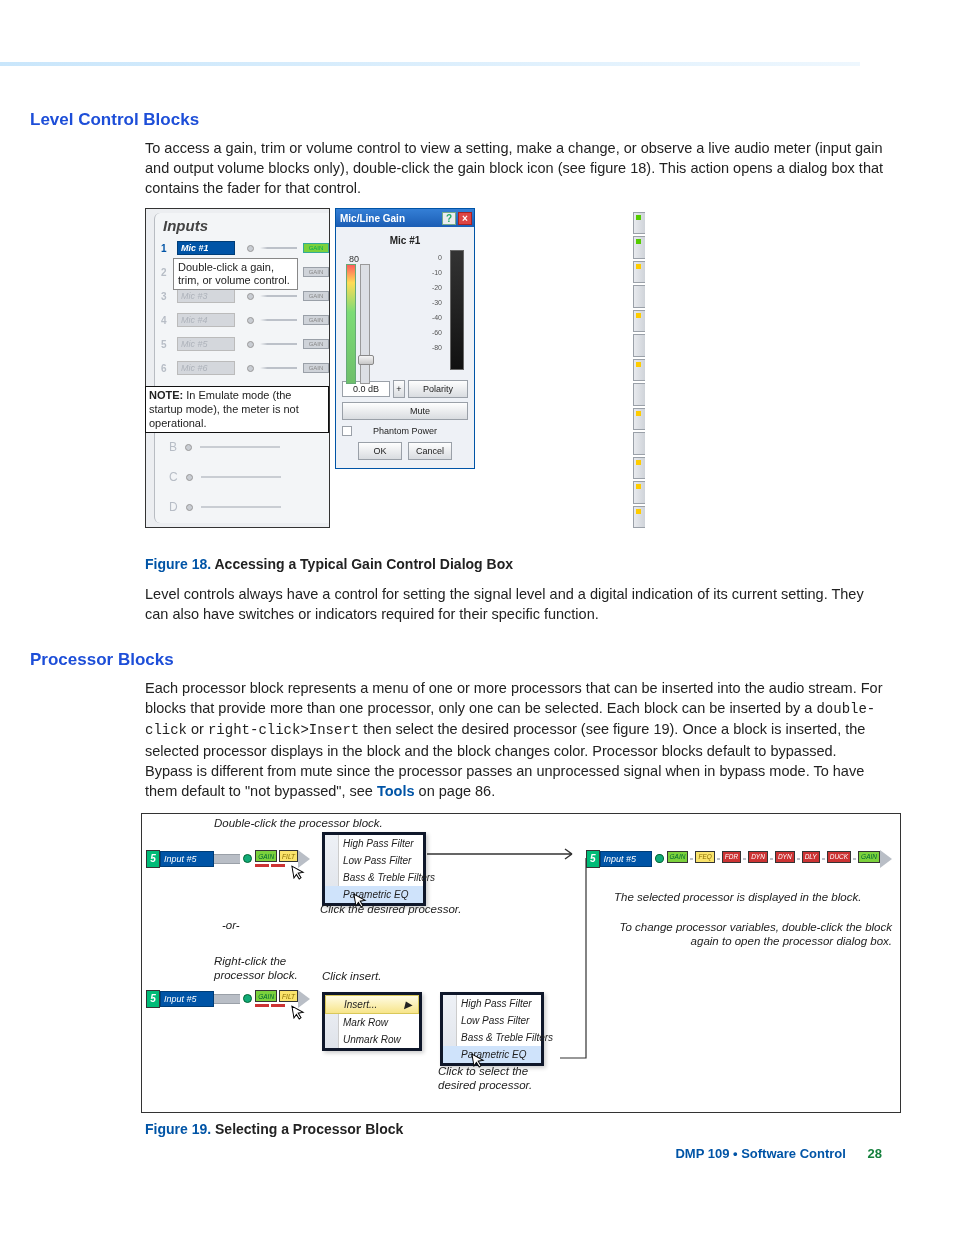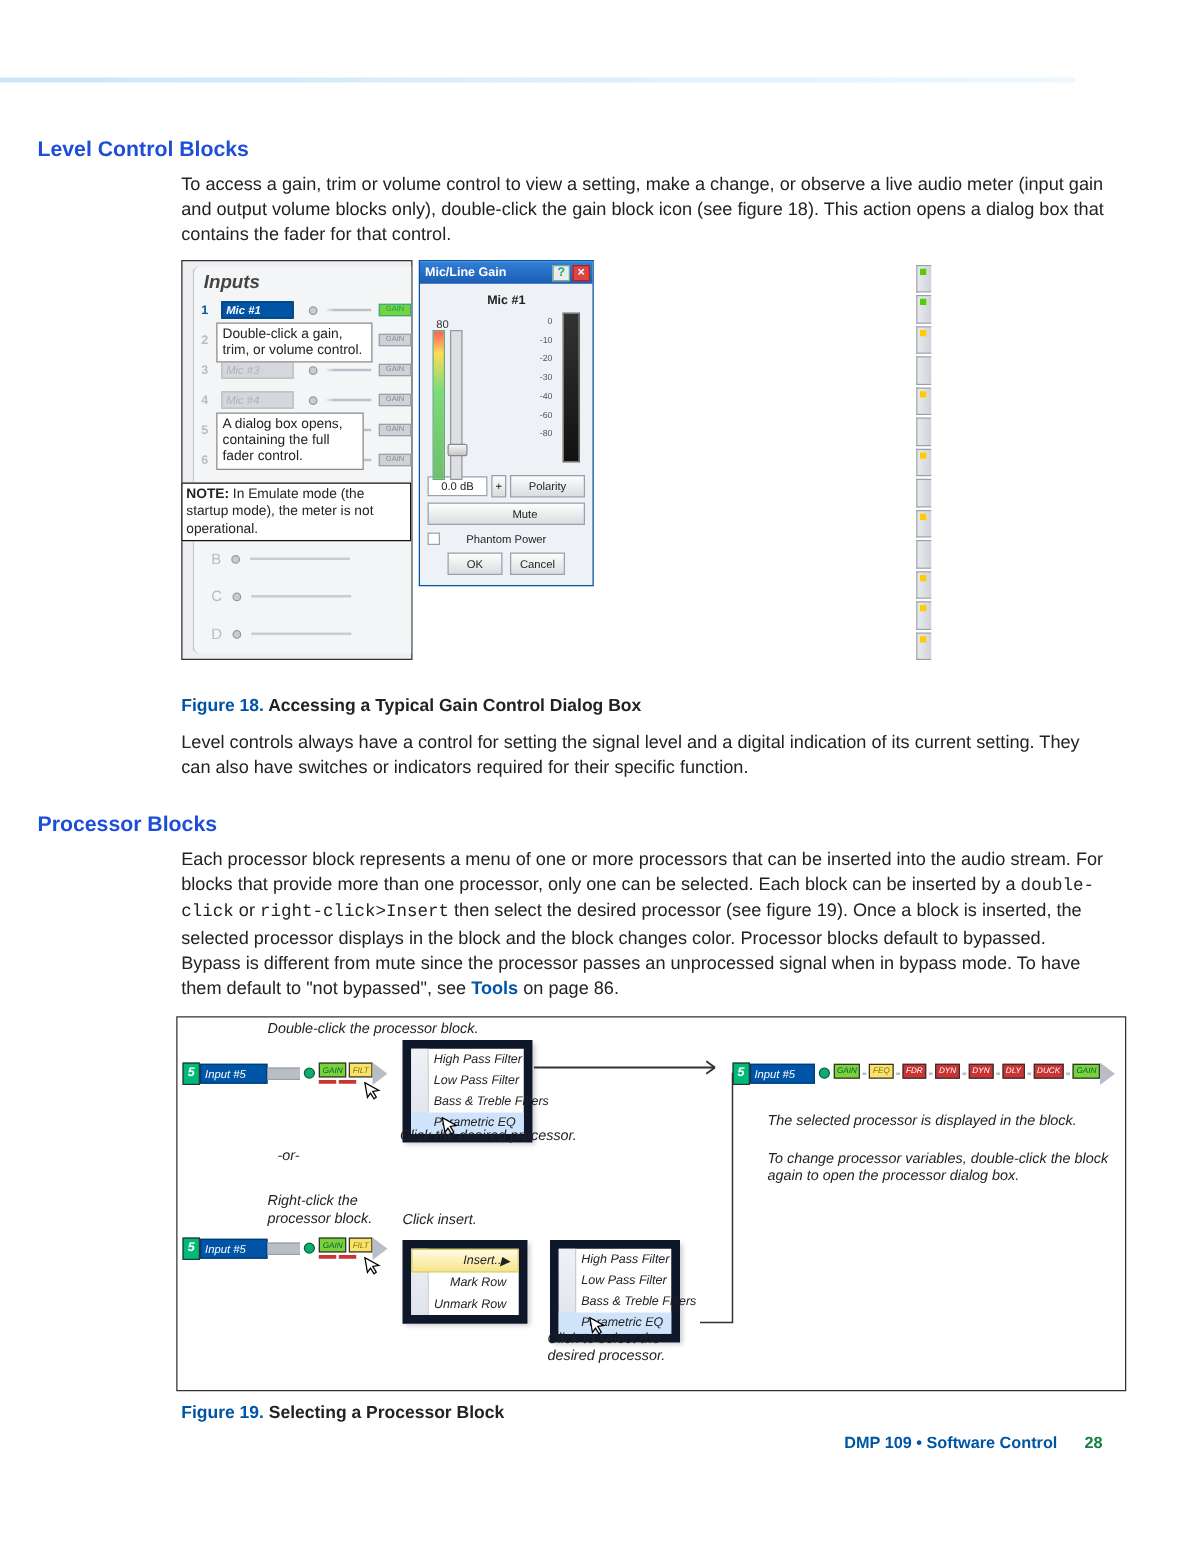--- a/index.html
+++ b/index.html
@@ -7,21 +7,21 @@
   .page { width: 954px; padding: 60px 70px 40px 70px; position: relative; }
   .topbar { position: absolute; top: 62px; left: 0; width: 860px; height: 4px; background: linear-gradient(90deg, #c9e6fb 0%, #eef7fe 100%); }
   .content { margin-left: 75px; margin-top: 50px; width: 740px; }
   h2.sec { font-size: 17px; font-weight: bold; color: #1d4ed8; margin-bottom: 8px; margin-left: -115px; }
   p.body { font-size: 14.5px; line-height: 1.38; color: #222; margin-bottom: 10px; }
   .monot { font-family: "Courier New", monospace; font-size: 14px; }
   .blue-bold { color: #0054a6; font-weight: bold; }
   .figcap { font-size: 14px; margin: 8px 0 12px 0; }
   .figcap .fignum { font-weight: bold; color: #0054a6; }
   .figcap .figtxt { font-weight: bold; color: #222; }
-  .figure18 { position: relative; width: 600px; height: 340px; margin: 10px 0 2px 0; }
+  .figure18 { position: relative; width: 500px; height: 340px; margin: 10px 0 2px 0; }
   .inputs-panel { position: absolute; left: 0; top: 0; width: 185px; height: 320px; border: 1px solid #333; background: #eceef1; }
   .inputs-inner { position: absolute; left: 8px; top: 4px; right: 0; bottom: 4px; border-left: 1px solid #b8bcc2; background: #f3f5f7; border-top-left-radius: 6px; border-bottom-left-radius: 6px; }
   .inputs-hdr { font-family: Arial; font-weight: bold; font-style: italic; color: #444; font-size: 15px; padding: 4px 0 2px 8px; }
   .in-row { height: 24px; display: flex; align-items: center; padding-left: 6px; font-size: 10px; color: #b7bdc6; gap: 6px; }
   .in-num { width: 10px; font-weight: bold; }
   .in-label { flex: 0 0 58px; height: 14px; background: #d4d7dc; border: 1px solid #bbb; font-size: 9px; color: #aeb3bb; display: flex; align-items: center; padding-left: 3px; font-style: italic; }
   .in-row.active .in-num { color: #0054a6; }
   .in-row.active .in-label { background: #0054a6; color: #fff; border-color: #003d77; font-weight: bold; }
   .in-knob { width: 7px; height: 7px; border-radius: 50%; background: #c9cdd3; border: 1px solid #999; margin-left: 6px; }
   .in-line { flex: 1; height: 2px; background: linear-gradient(90deg, transparent, #bcc1c9 20%); }
@@ -64,21 +64,21 @@
   .cs-num { background: #0b7; color: #fff; width: 14px; height: 18px; display: flex; align-items: center; justify-content: center; font-weight: bold; font-size: 10px; border: 1px solid #333; }
   .cs-label { background: #0054a6; color: #fff; height: 16px; width: 54px; font-size: 9px; display: flex; align-items: center; padding-left: 3px; border: 1px solid #003d77; }
   .cs-track { height: 10px; background: #b9bec6; flex: 1; border-top: 1px solid #9aa0a8; border-bottom: 1px solid #9aa0a8; }
   .cs-knob { width: 9px; height: 9px; border-radius: 50%; background: #1a7; border: 1px solid #063; margin: 0 3px; }
   .cs-block { height: 12px; font-size: 6.5px; color: #fff; display: flex; align-items: center; justify-content: center; padding: 0 2px; border: 1px solid #333; }
   .cs-block.gain { background: #7bd13c; color: #063; }
   .cs-block.filt { background: #f9e36b; color: #8a6d00; }
   .cs-block.red { background: #c33; }
   .cs-end { width: 0; height: 0; border-top: 9px solid transparent; border-bottom: 9px solid transparent; border-left: 12px solid #b9bec6; }
   .redbar { height: 3px; background: #c33; width: 14px; margin-top: 1px; }
-  .menu { position: absolute; border: 7px solid #0f172a; background: #fff; font-size: 10px; box-shadow: 2px 2px 4px rgba(0,0,0,0.2); text-align: right; }
+  .menu { position: absolute; border: 3px solid #0f172a; background: #fff; font-size: 10px; box-shadow: 2px 2px 4px rgba(0,0,0,0.2); }
   .menu-item { padding: 3px 10px 3px 18px; white-space: nowrap; position: relative; }
   .menu-item.hl { background: #cfe3fb; }
   .menu-item.grad { background: linear-gradient(180deg, #fffbe3, #f7e58a); border: 1px solid #d9c85a; padding-left: 18px; }
   .menu-item .arrow { position: absolute; right: 6px; top: 3px; }
   .menu .gutter { position: absolute; left: 0; top: 0; bottom: 0; width: 14px; background: linear-gradient(180deg, #eef1f6, #dfe3ea); border-right: 1px solid #ccc; }
   .cursor { position: absolute; width: 14px; height: 16px; transform: rotate(-10deg); }
   .footer { position: absolute; bottom: 28px; right: 72px; font-size: 13px; }
   .footer .ftxt { font-weight: bold; color: #0054a6; }
   .footer .pg { color: #15803d; font-weight: bold; margin-left: 18px; }
 </style>
@@ -139,21 +139,20 @@
                 <span class="in-label">Mic #6</span>
                 <span class="in-knob"></span>
                 <span class="in-line"></span>
                 <span class="in-gain">GAIN</span>
               </div>
             </div>
         </div>
       </div>
 
       <div class="callout c1">Double-click a gain, trim, or volume control.</div>
-      <div class="callout c2">A dialog box opens, containing the full fader control.</div>
       <div class="notebox">
         <b>NOTE:</b><span> In Emulate mode (the startup mode), the meter is not operational.</span>
       </div>
 
       <div class="letter-row" style="top:232px;">
           <span>B</span>
           <span class="dot"></span>
           <span class="line"></span>
         </div>
       <div class="letter-row" style="top:262px;">
@@ -388,21 +387,21 @@
             </div>
           </div>
         <div class="cs-end"></div>
       </div>
 
       <svg style="position:absolute;left:418px;top:44px;width:30px;height:210px;">
           <path d="M26 0 L26 200 L0 200" stroke="#333" fill="none" stroke-width="1.2"></path>
         </svg>
 
       <div class="lbl" style="left:472px;top:76px;width:268px;">The selected processor is displayed in the block.</div>
-      <div class="lbl" style="left:472px;top:106px;width:278px;">To change processor variables, double-click the block again to open the processor dialog box.</div>
+      <div class="lbl" style="left:472px;top:106px;width:278px;text-align:right;">To change processor variables, double-click the block again to open the processor dialog box.</div>
 
       <svg class="cursor" style="left:150px;top:50px;">
           <path d="M1 1 L1 13 L4 10 L6 15 L8 14 L6 9 L11 9 Z" fill="#fff" stroke="#000" stroke-width="1"></path>
         </svg>
       <svg class="cursor" style="left:212px;top:78px;">
           <path d="M1 1 L1 13 L4 10 L6 15 L8 14 L6 9 L11 9 Z" fill="#fff" stroke="#000" stroke-width="1"></path>
         </svg>
       <svg class="cursor" style="left:150px;top:190px;">
           <path d="M1 1 L1 13 L4 10 L6 15 L8 14 L6 9 L11 9 Z" fill="#fff" stroke="#000" stroke-width="1"></path>
         </svg>

